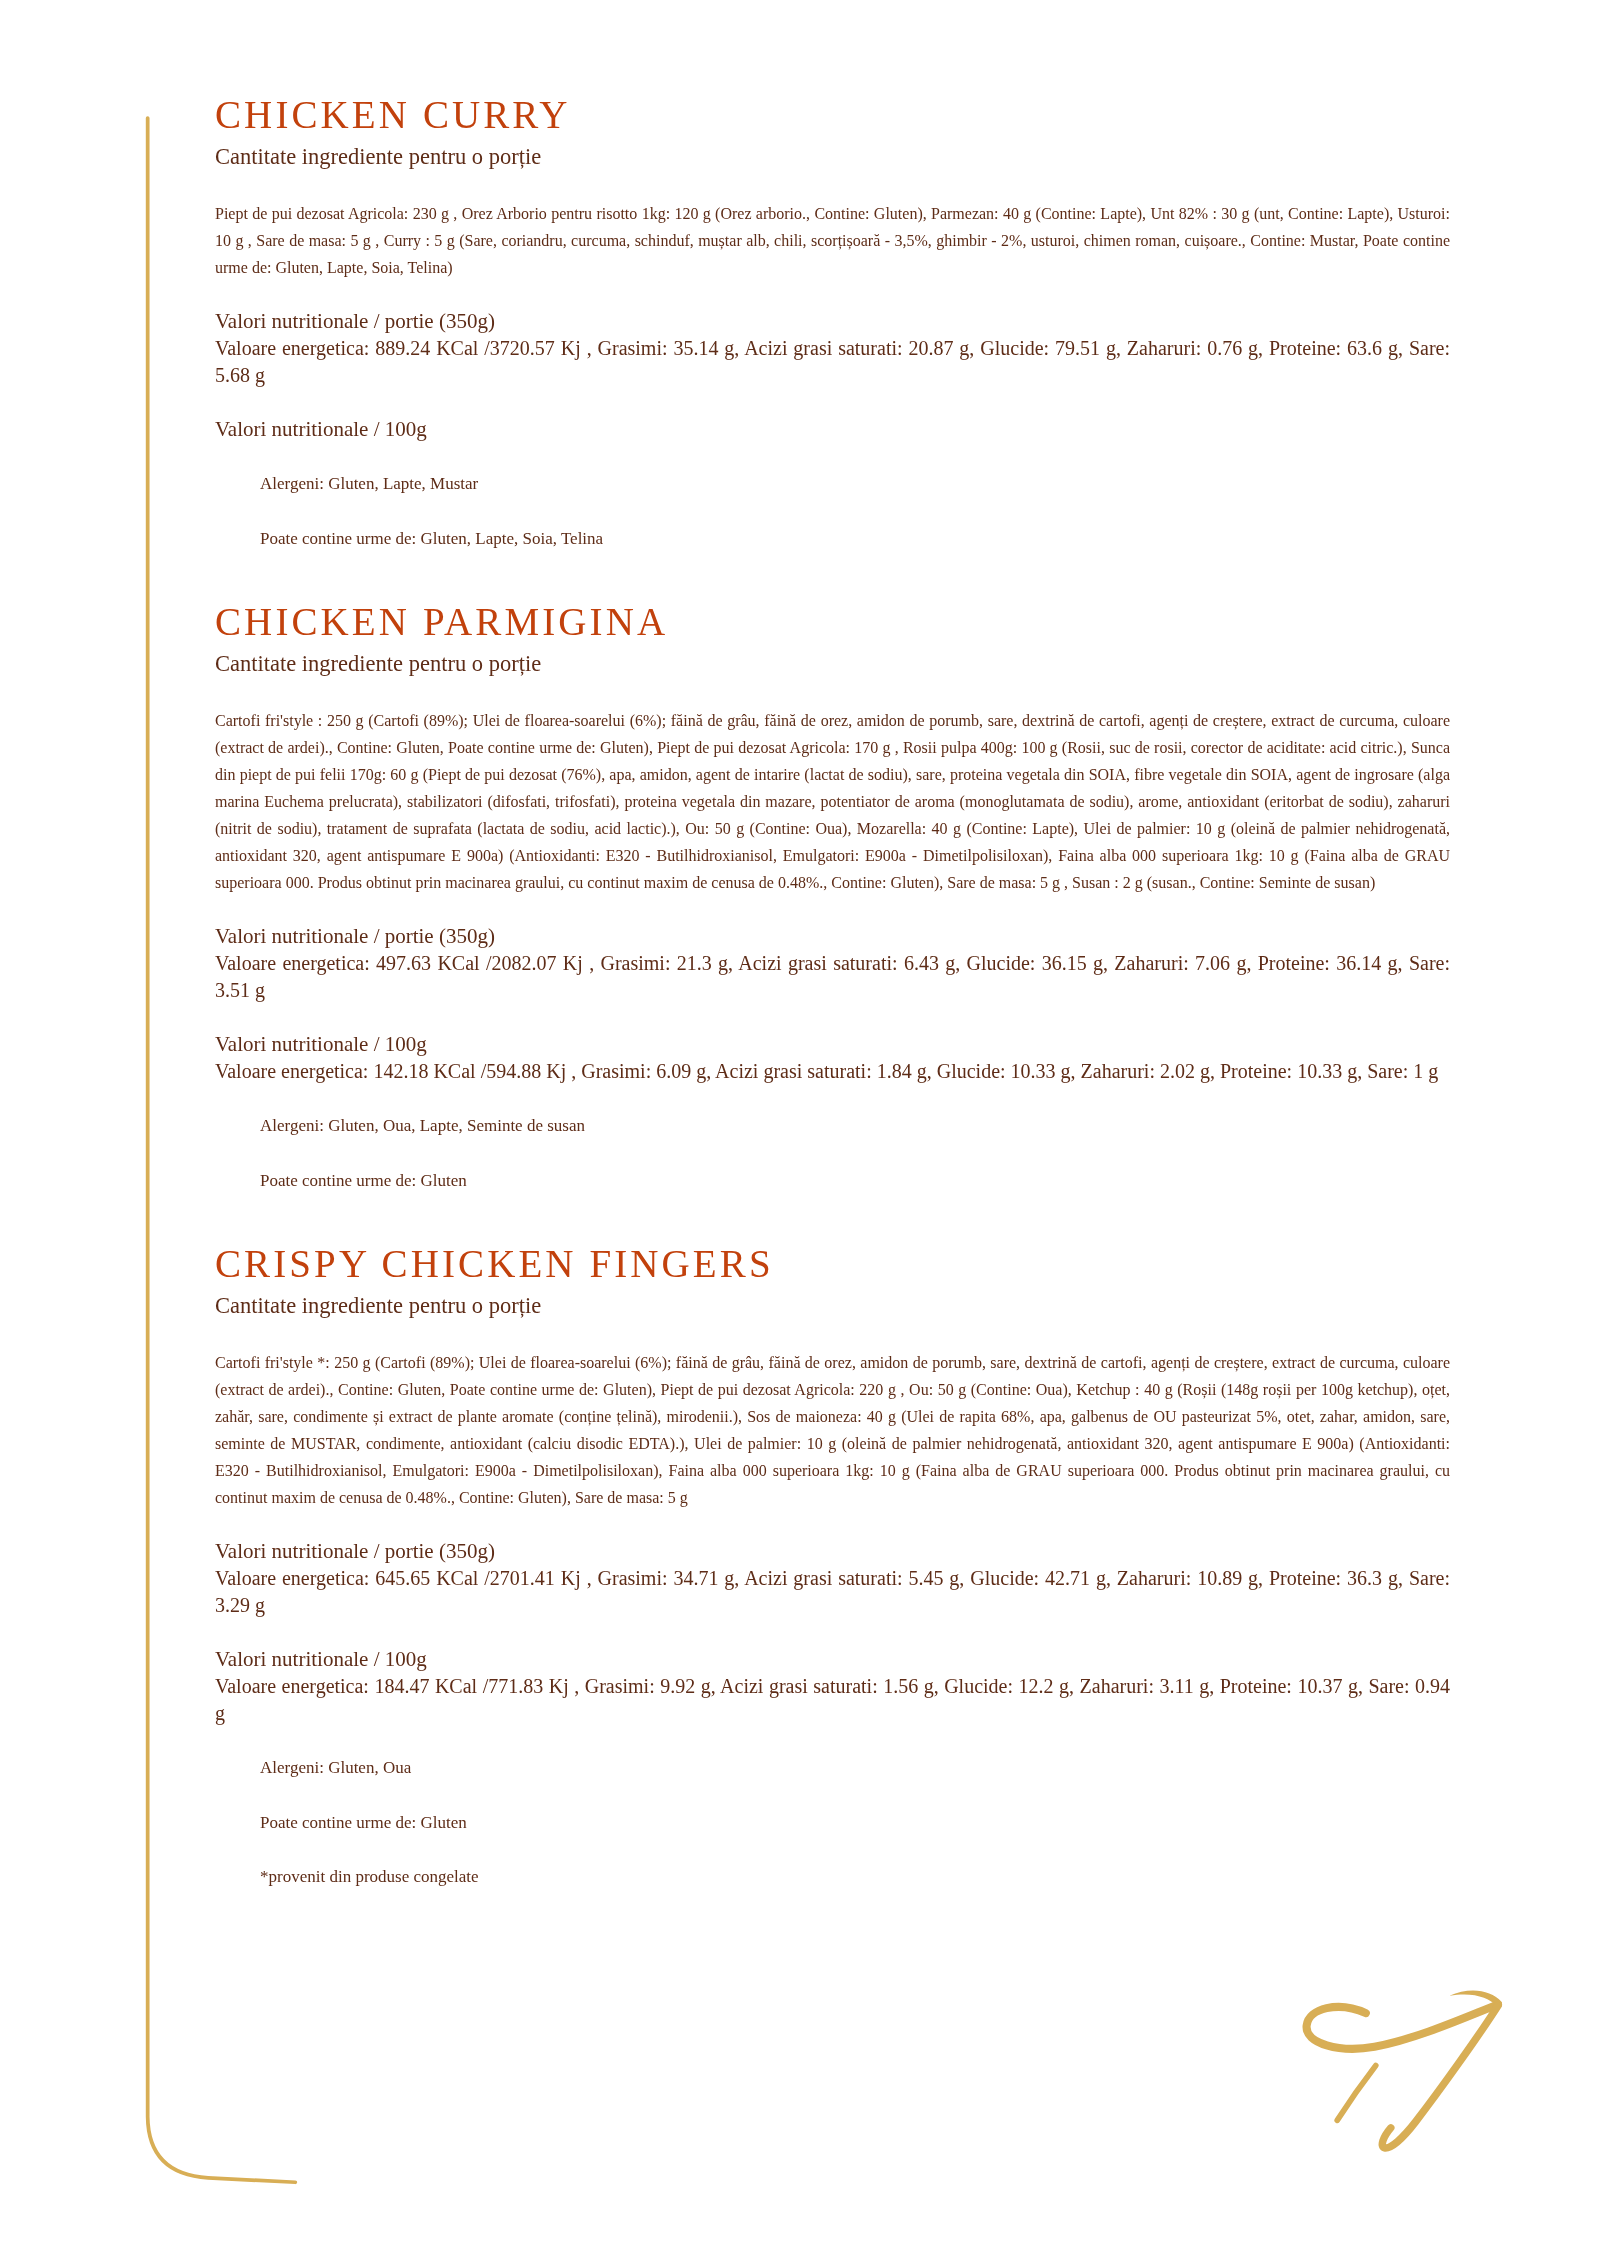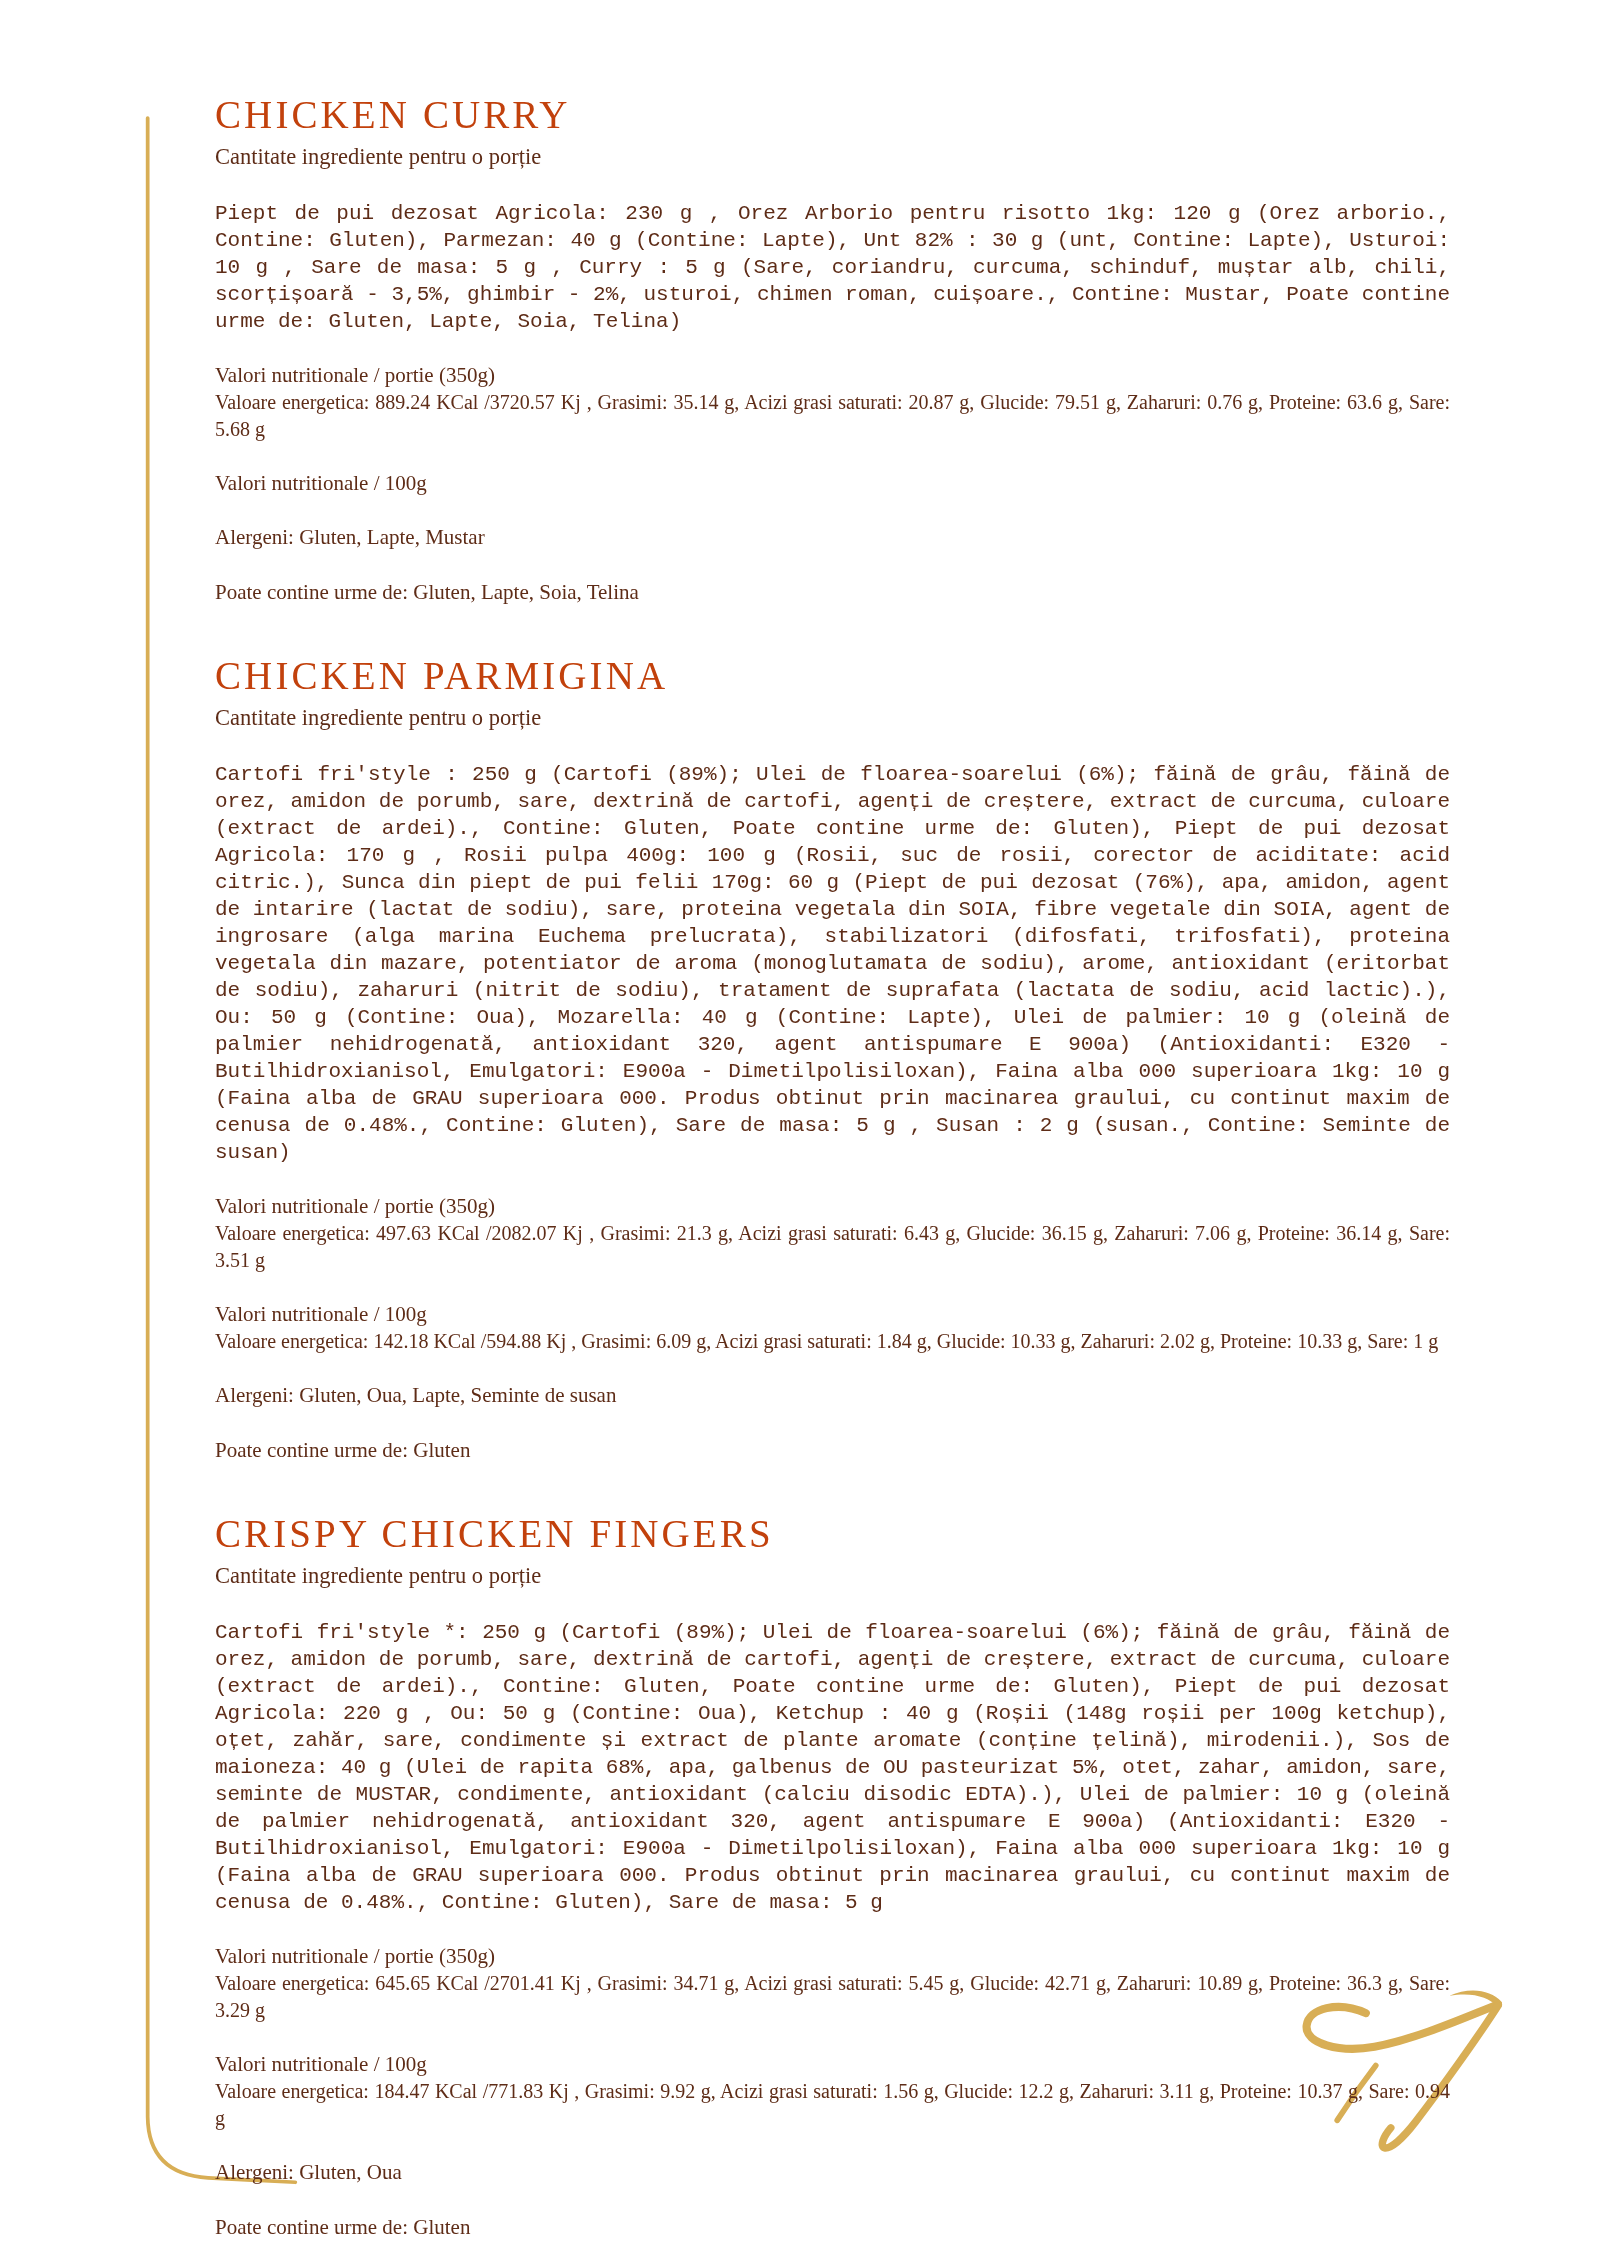--- a/index.html
+++ b/index.html
@@ -32,40 +32,40 @@
     line-height: 1.1;
     margin: 0;
     color: #c2410c;
   }
   .section-sub {
     font-size: 22.5px;
     line-height: 1.2;
     margin: 6.2px 0 0 0;
   }
   .ingredients {
-    font-size: 21px;
+    font-size: 16px;
     line-height: 27px;
     text-align: justify;
     margin: 30px 0 0 0;
-    font-family: Liberation Mono, monospace;
   }
   .nut-block { margin-top: 27px; }
   .nut-header {
     font-size: 21px;
     line-height: 27px;
   }
   .nut-values {
     font-size: 20px;
     line-height: 27px;
     text-align: justify;
   }
   .allergens, .traces, .footnote {
-    font-size: 21px;
+    font-size: 17px;
     line-height: 27px;
     margin-top: 27.4px;
+    margin-left: 45px;
   }
 </style>
 </head>
 <body>
 
 <svg id="left-rule" class="deco-svg" width="324" height="2261" viewBox="0 0 520 3626" xmlns="http://www.w3.org/2000/svg">
   <path d="M 237,188 L 237,3396 Q 238,3488 334,3494 L 474,3501" fill="none" stroke="#d8ae55" stroke-width="6" stroke-linecap="round"></path>
 </svg>
 
 <svg id="flourish" class="deco-svg" width="225" height="187" viewBox="0 0 360 300" xmlns="http://www.w3.org/2000/svg">

